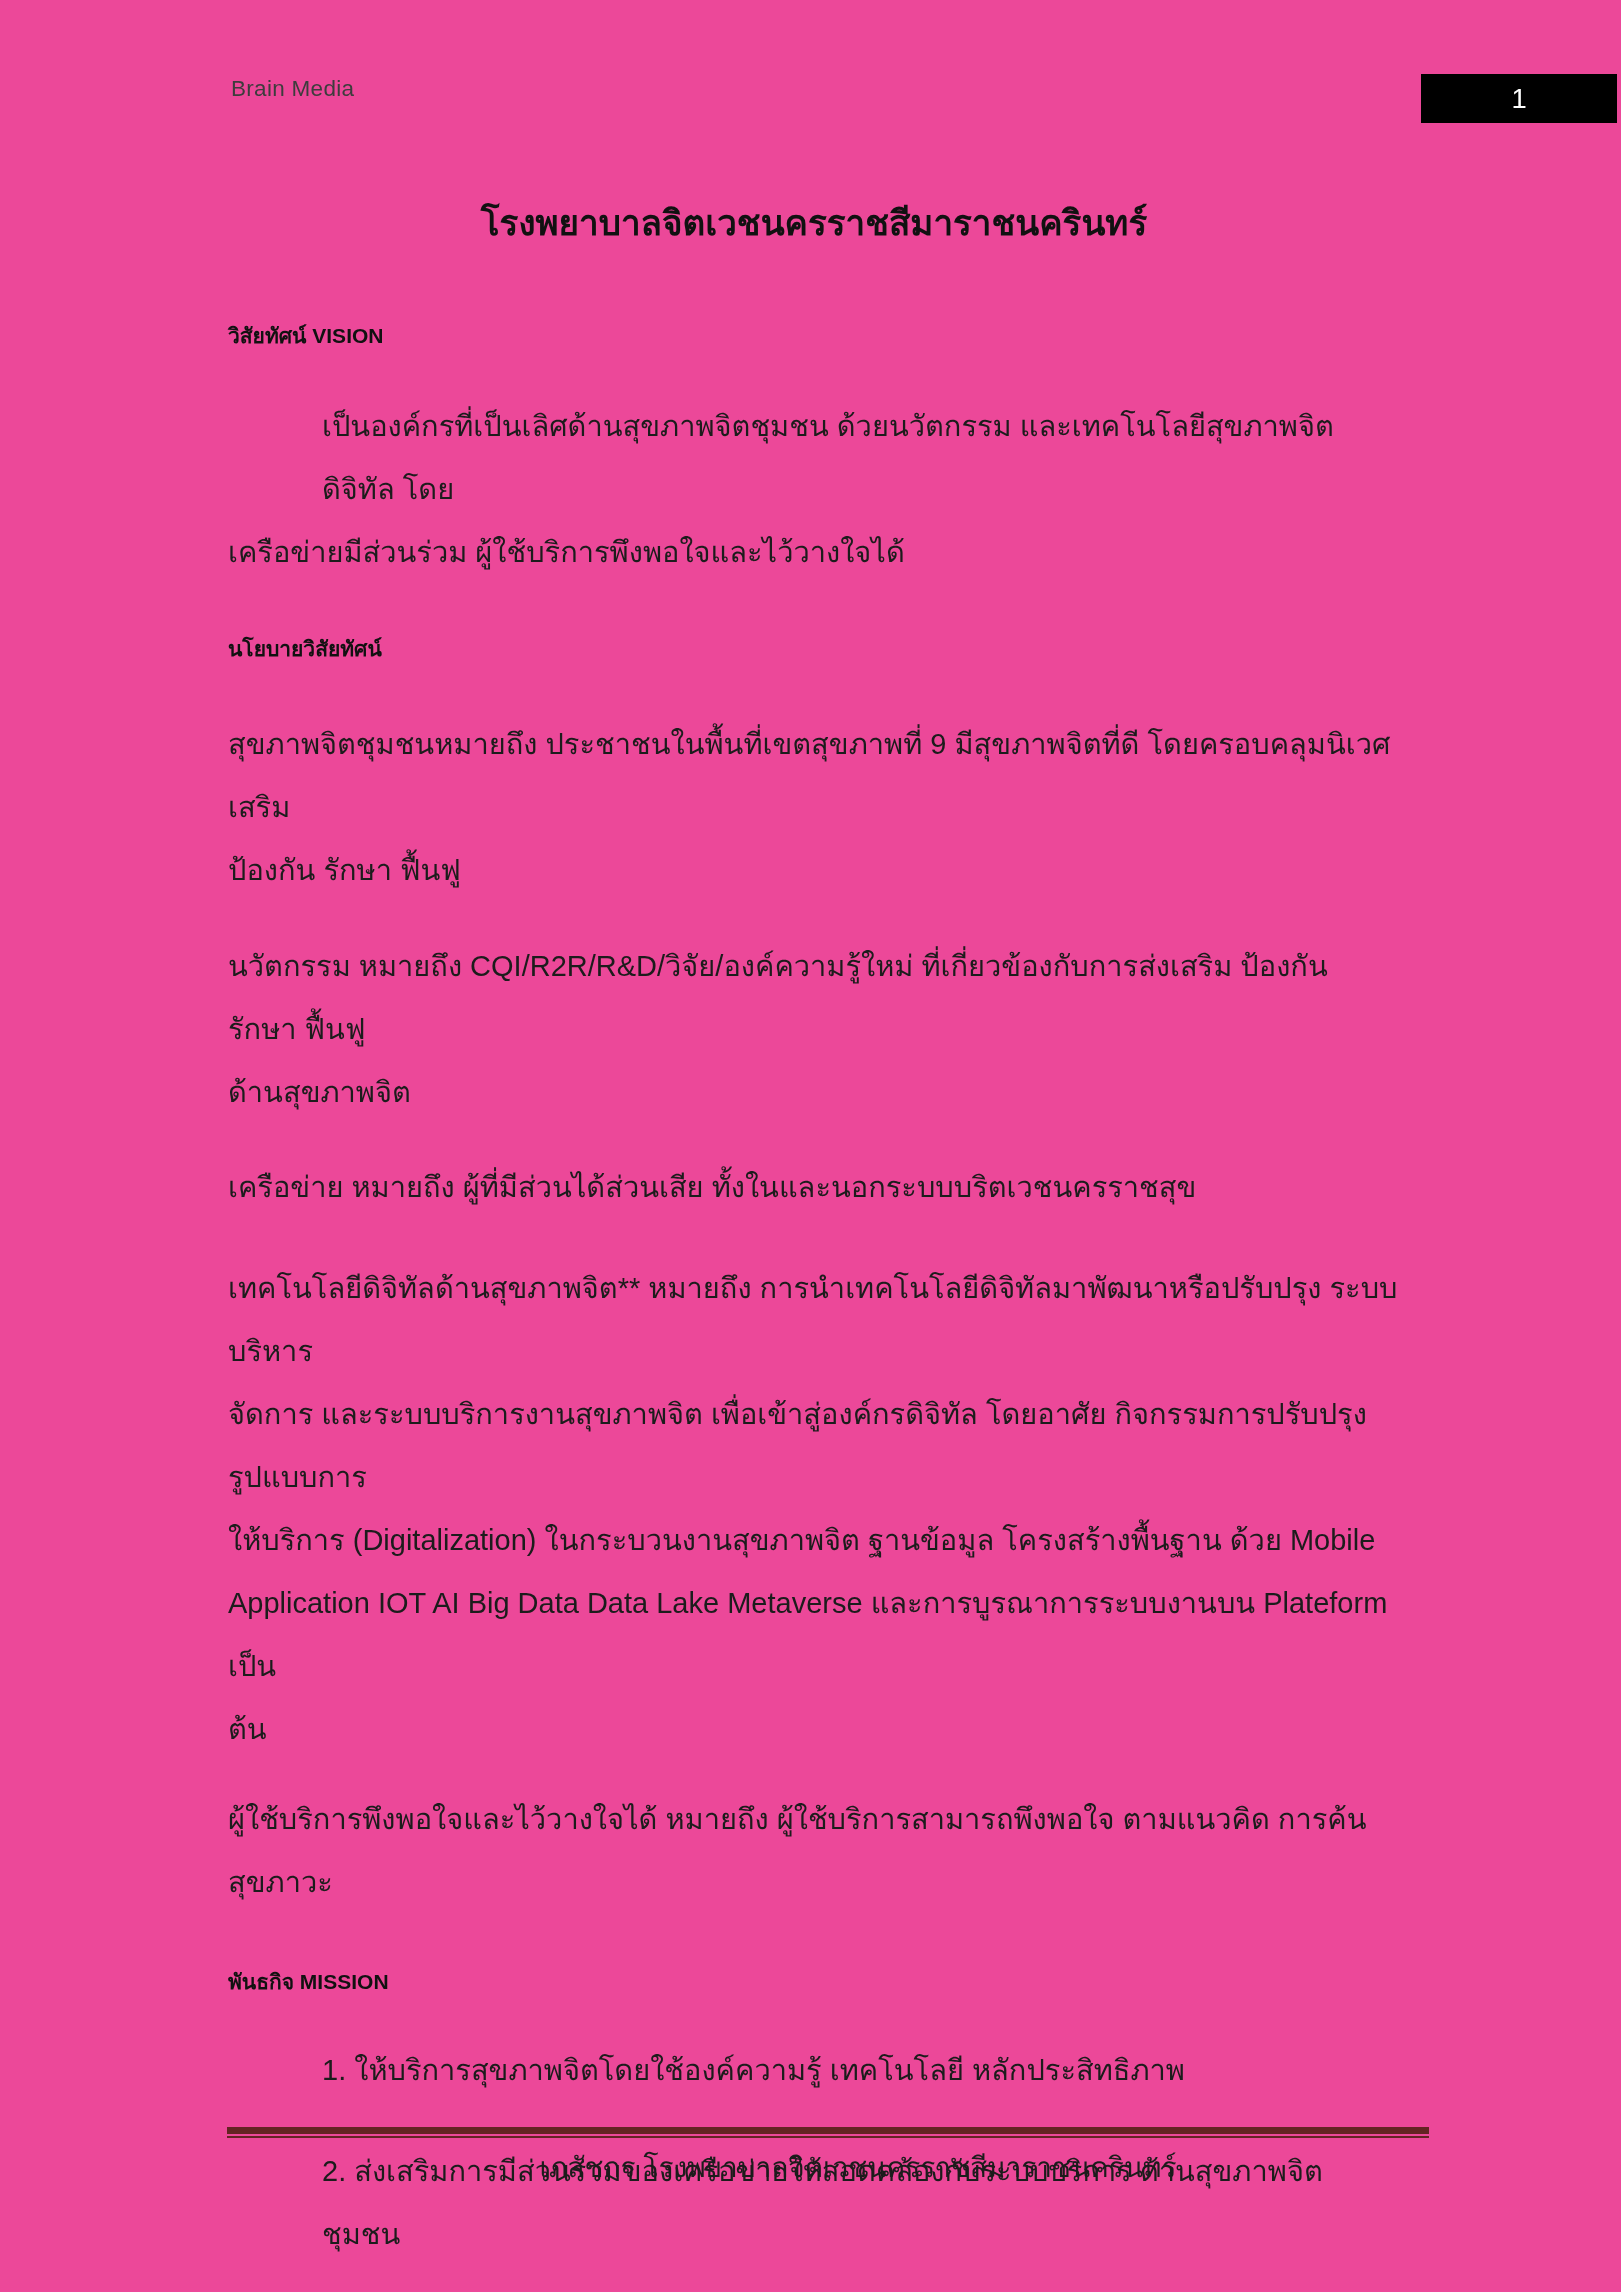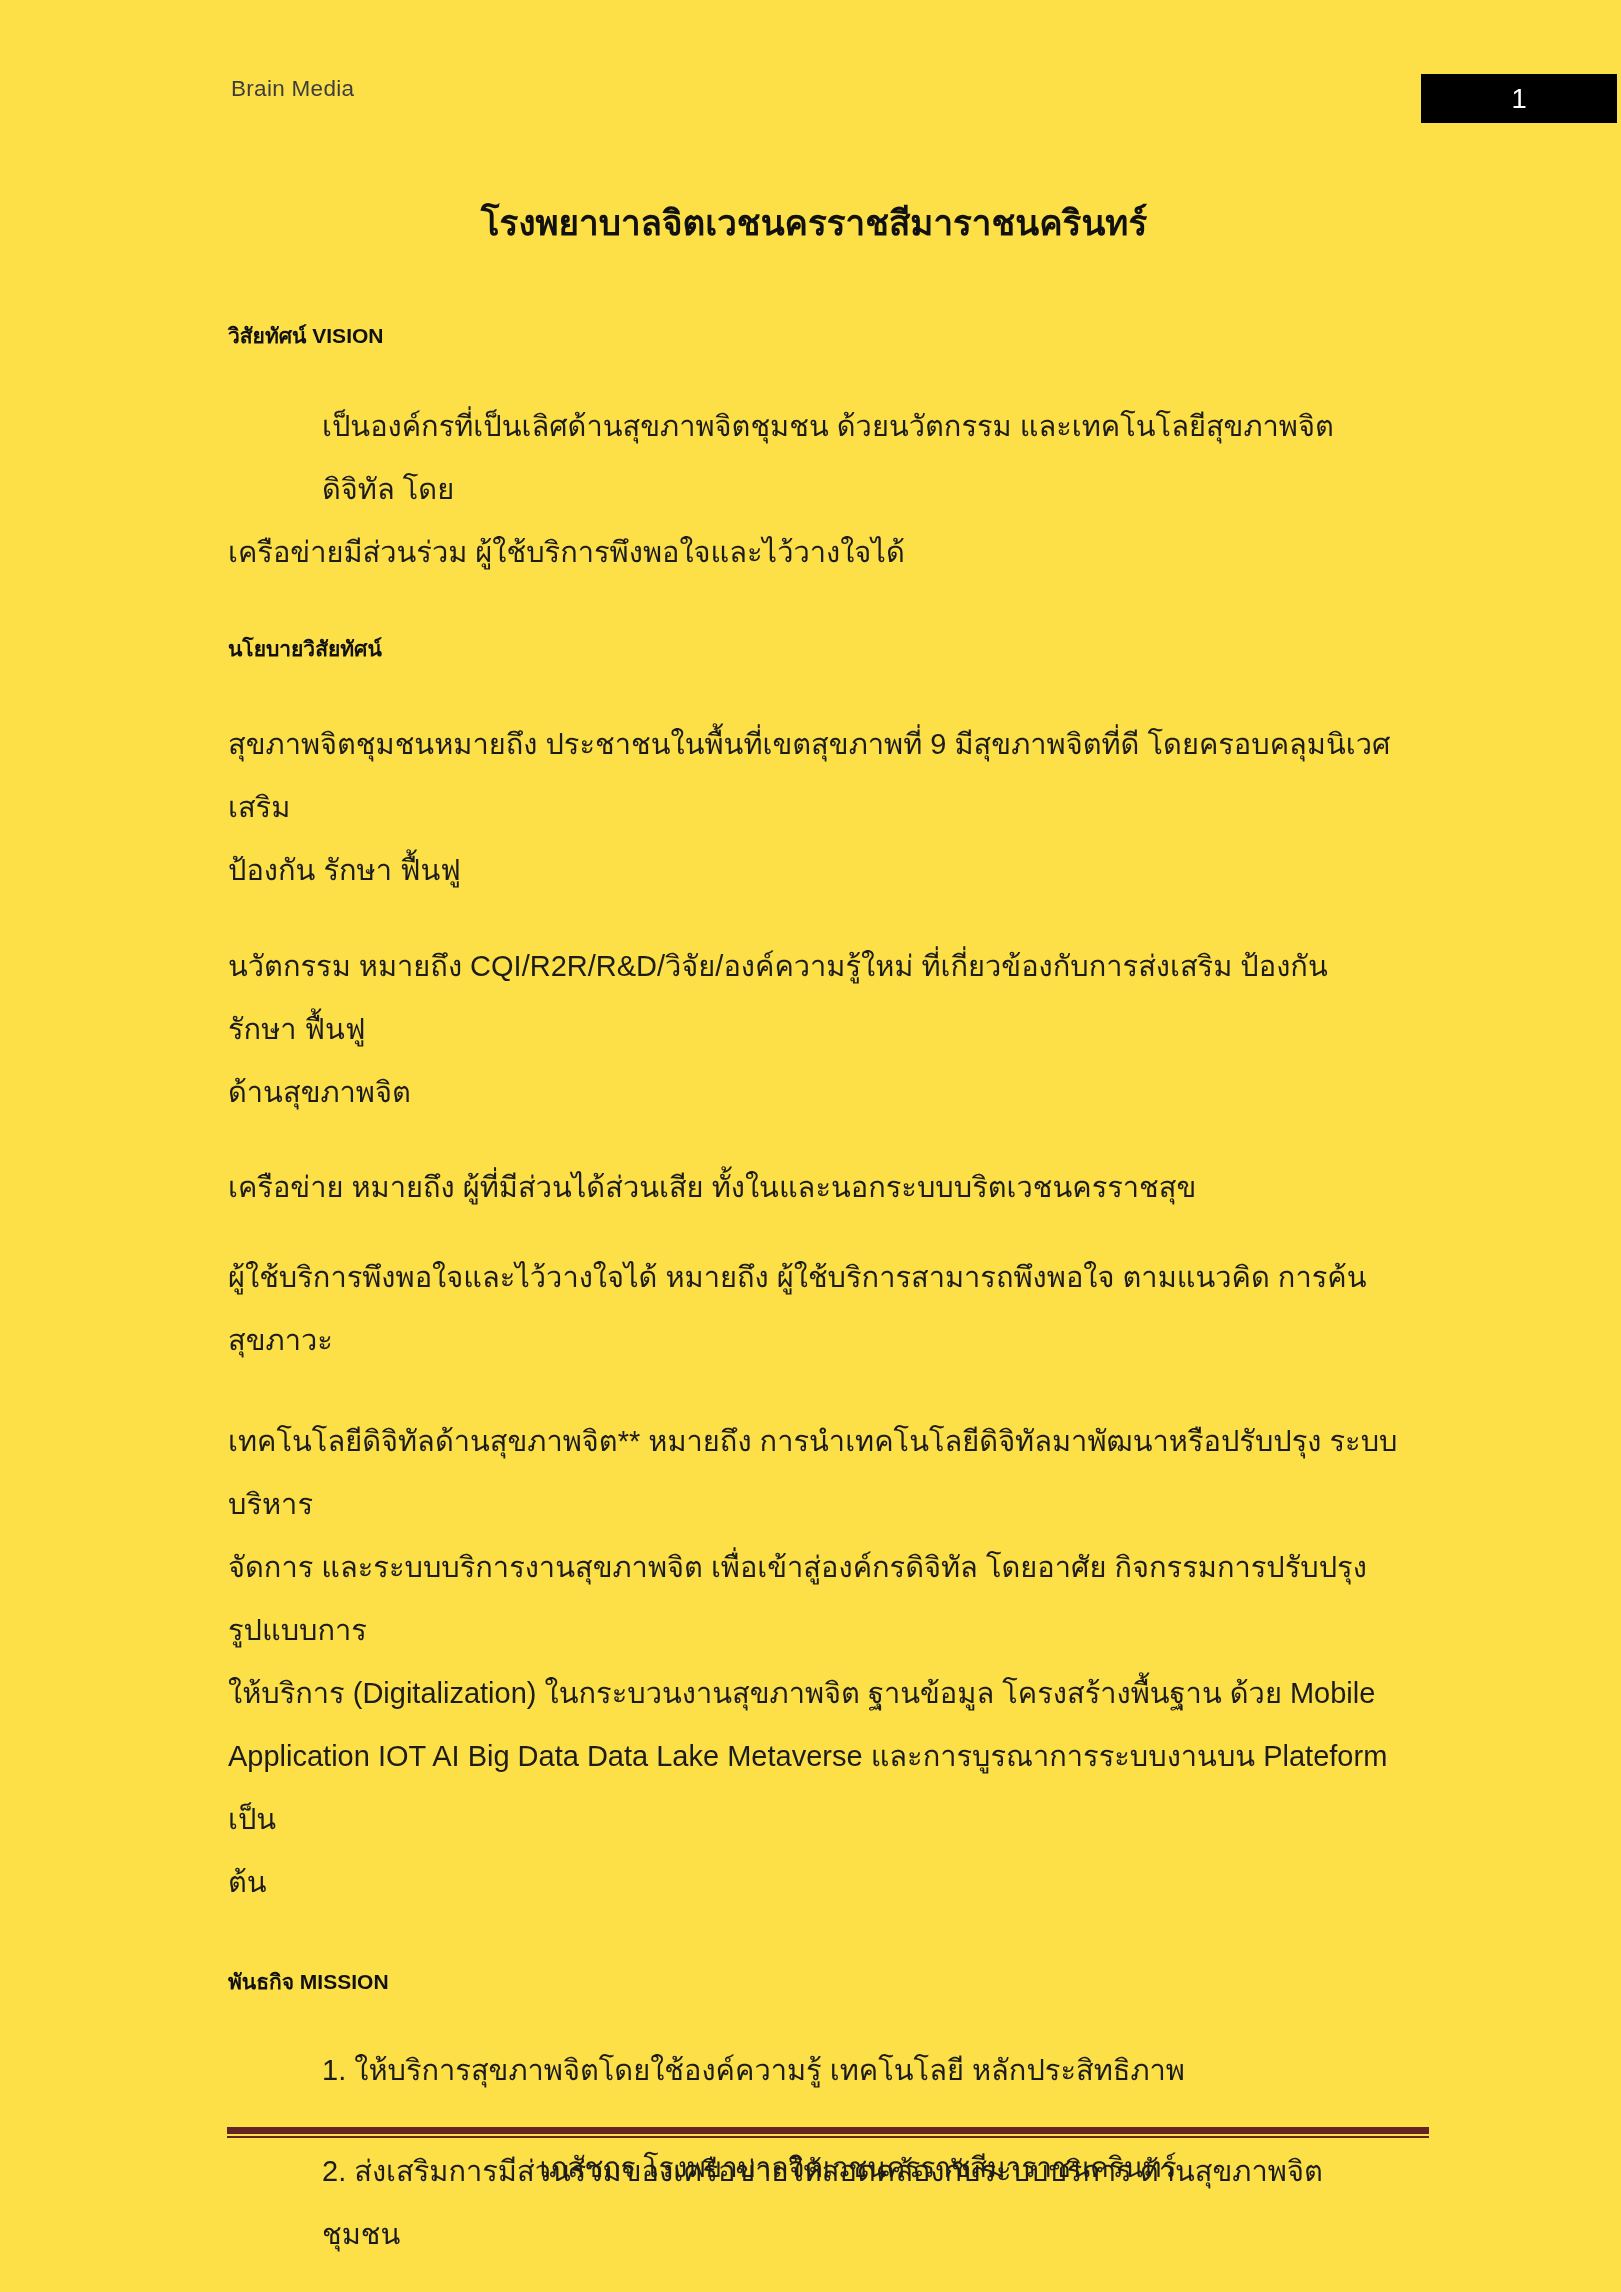--- a/index.html
+++ b/index.html
@@ -1,19 +1,19 @@
 <!DOCTYPE html>
 <html><head>
 <meta charset="utf-8">
 <style>
   html,body{margin:0;padding:0;background:#ffffff;}
   .page{
     position:relative;
     width:1621px;height:2293px;
-    background:#fde047;
+    background:#ec4899;
     color:#1c1c1c;
     font-family:"Liberation Sans",sans-serif;
     overflow:hidden;
   }
   
   .brand{
     position:absolute;top:76px;left:231px;
     font-size:22.5px;color:#3d3d3d;letter-spacing:0.3px;
   }
   .page-badge{
@@ -89,30 +89,30 @@
 
     <div class="para p2">
       <div class="line">นวัตกรรม หมายถึง CQI/R2R/R&amp;D/วิจัย/องค์ความรู้ใหม่ ที่เกี่ยวข้องกับการส่งเสริม ป้องกัน รักษา ฟื้นฟู</div>
       <div class="line">ด้านสุขภาพจิต</div>
     </div>
 
     <div class="para p3">
       <div class="line">เครือข่าย  หมายถึง ผู้ที่มีส่วนได้ส่วนเสีย ทั้งในและนอกระบบบริตเวชนครราชสุข</div>
     </div>
 
-    <div class="para p4">
-      <div class="line">ผู้ใช้บริการพึงพอใจและไว้วางใจได้  หมายถึง ผู้ใช้บริการสามารถพึงพอใจ ตามแนวคิด การค้นสุขภาวะ</div>
-    </div>
-
     <div class="para p5">
       <div class="line">เทคโนโลยีดิจิทัลด้านสุขภาพจิต** หมายถึง การนำเทคโนโลยีดิจิทัลมาพัฒนาหรือปรับปรุง ระบบบริหาร</div>
       <div class="line">จัดการ และระบบบริการงานสุขภาพจิต เพื่อเข้าสู่องค์กรดิจิทัล โดยอาศัย กิจกรรมการปรับปรุงรูปแบบการ</div>
       <div class="line">ให้บริการ (Digitalization) ในกระบวนงานสุขภาพจิต ฐานข้อมูล โครงสร้างพื้นฐาน ด้วย Mobile</div>
       <div class="line">Application IOT AI Big Data Data Lake Metaverse และการบูรณาการระบบงานบน Plateform เป็น</div>
       <div class="line">ต้น</div>
+    </div>
+
+    <div class="para p4">
+      <div class="line">ผู้ใช้บริการพึงพอใจและไว้วางใจได้  หมายถึง ผู้ใช้บริการสามารถพึงพอใจ ตามแนวคิด การค้นสุขภาวะ</div>
     </div>
 
     <h2 class="sec-heading h-mission">พันธกิจ MISSION</h2>
 
     <div class="line indent mi-1">1. ให้บริการสุขภาพจิตโดยใช้องค์ความรู้ เทคโนโลยี หลักประสิทธิภาพ</div>
     <div class="line indent mi-2">2. ส่งเสริมการมีส่วนร่วมของเครือข่ายให้สอดคล้องกับระบบบริการ ด้านสุขภาพจิตชุมชน</div>
     <div class="line indent mi-3">3. พัฒนาองค์ความรู้ เทคโนโลยี นวัตกรรม วิจัย ด้านสุขภาพจิต</div>
 
   </div>
 

